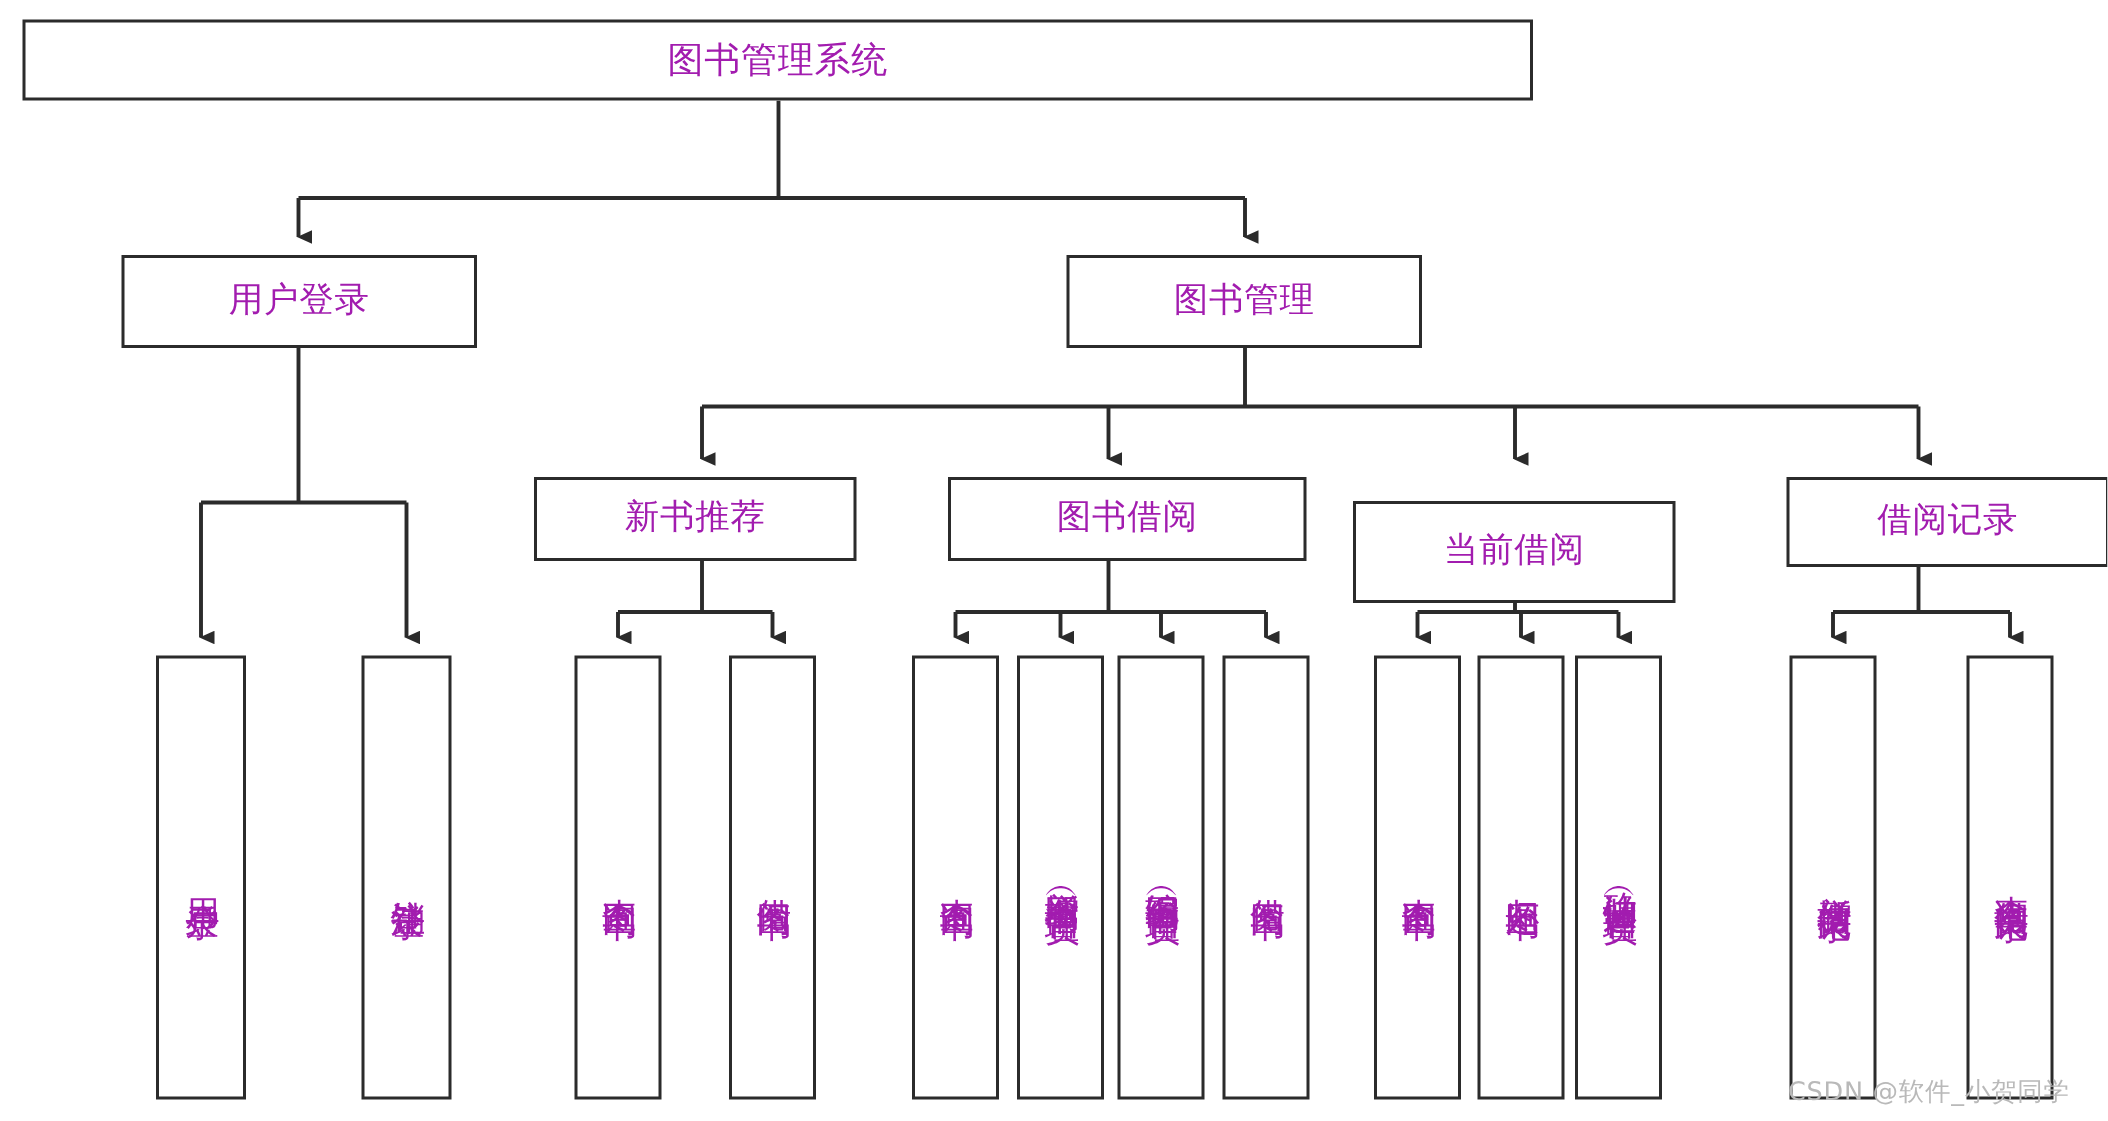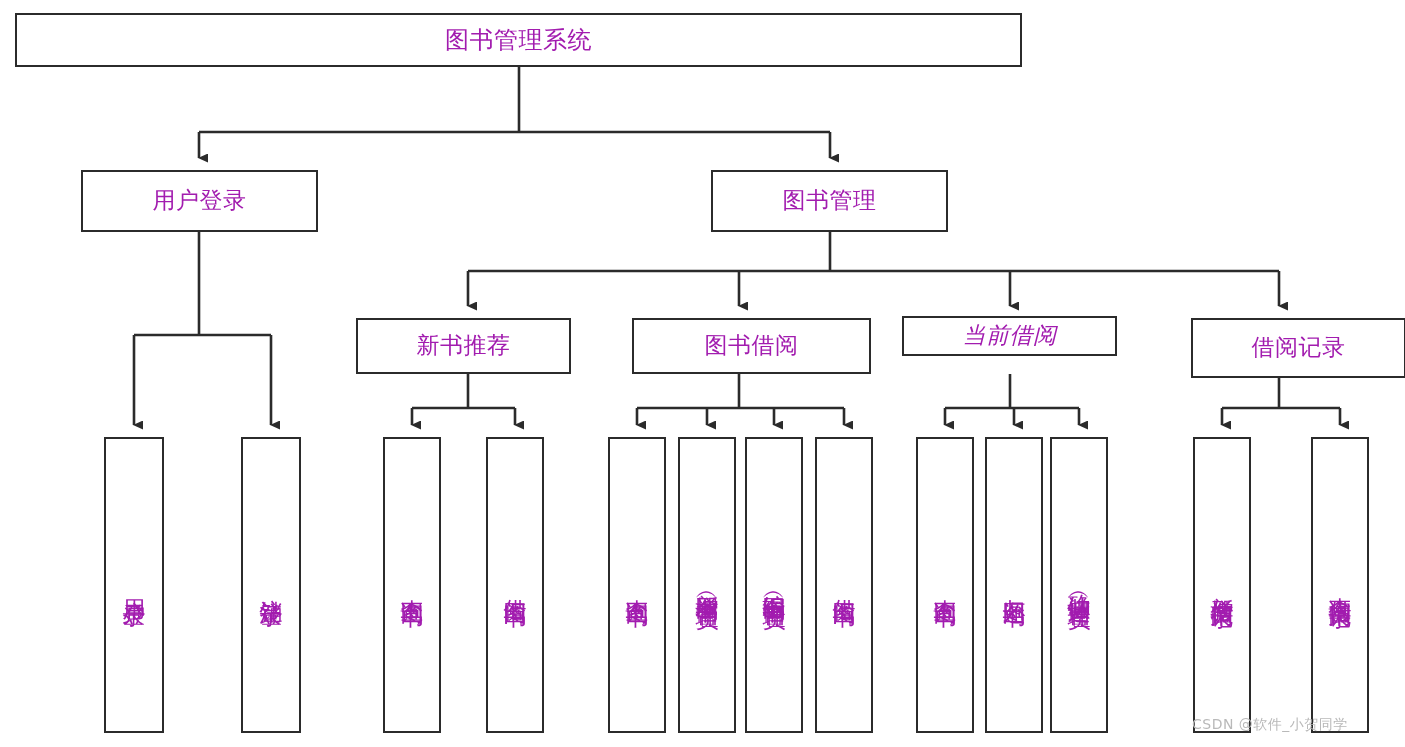--- a/index.html
+++ b/index.html
@@ -48,21 +48,21 @@
     font-size: 23px;
     letter-spacing: 2px;
     padding: 6px 0;
   }
   .node.root {
     font-size: 24px;
   }
   .watermark {
     position: absolute;
     color: #b9b9b9;
-    font-size: 14px;
+    font-size: 17px;
     white-space: nowrap;
     letter-spacing: 0.5px;
     user-select: none;
   }
 </style>
 </head>
 <body>
 
 <div id="diagram-root">
 
@@ -126,21 +126,21 @@
   <div class="node horiz" style="left:711px; top:170px; width:237px; height:62px;justify-content:center;">
     <span>图书管理</span>
   </div>
 
   <div class="node horiz" style="left:356px; top:318px; width:215px; height:56px;">
     <span>新书推荐</span>
   </div>
   <div class="node horiz" style="left:632px; top:318px; width:239px; height:56px;">
     <span>图书借阅</span>
   </div>
-  <div class="node horiz" style="left:902px; top:316px; width:215px; height:40px;font-style:italic;">
+  <div class="node horiz" style="left:902px; top:334px; width:215px; height:68px;">
     <span>当前借阅</span>
   </div>
   <div class="node horiz" style="left:1172px; top:318px; width:215px; height:60px;margin-left:19px;">
     <span>借阅记录</span>
   </div>
 
   <div class="node vert" style="left:104px; top:437px; width:60px; height:296px;">
     <span>用户登录</span>
   </div>
   <div class="node vert" style="left:241px; top:437px; width:60px; height:296px;">

